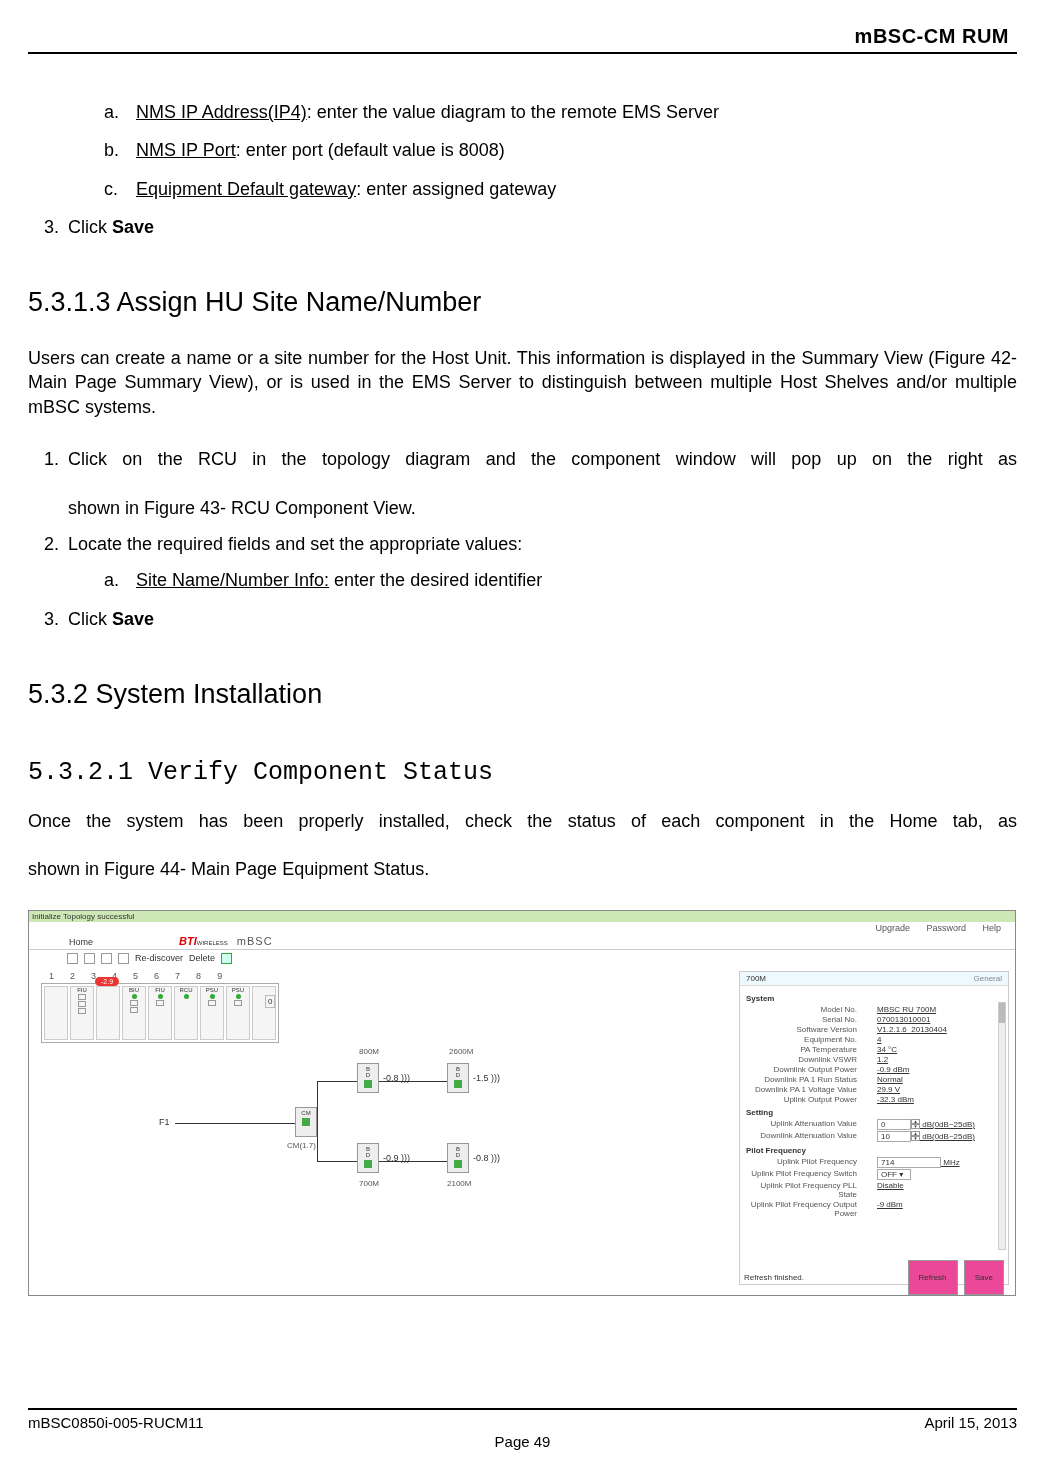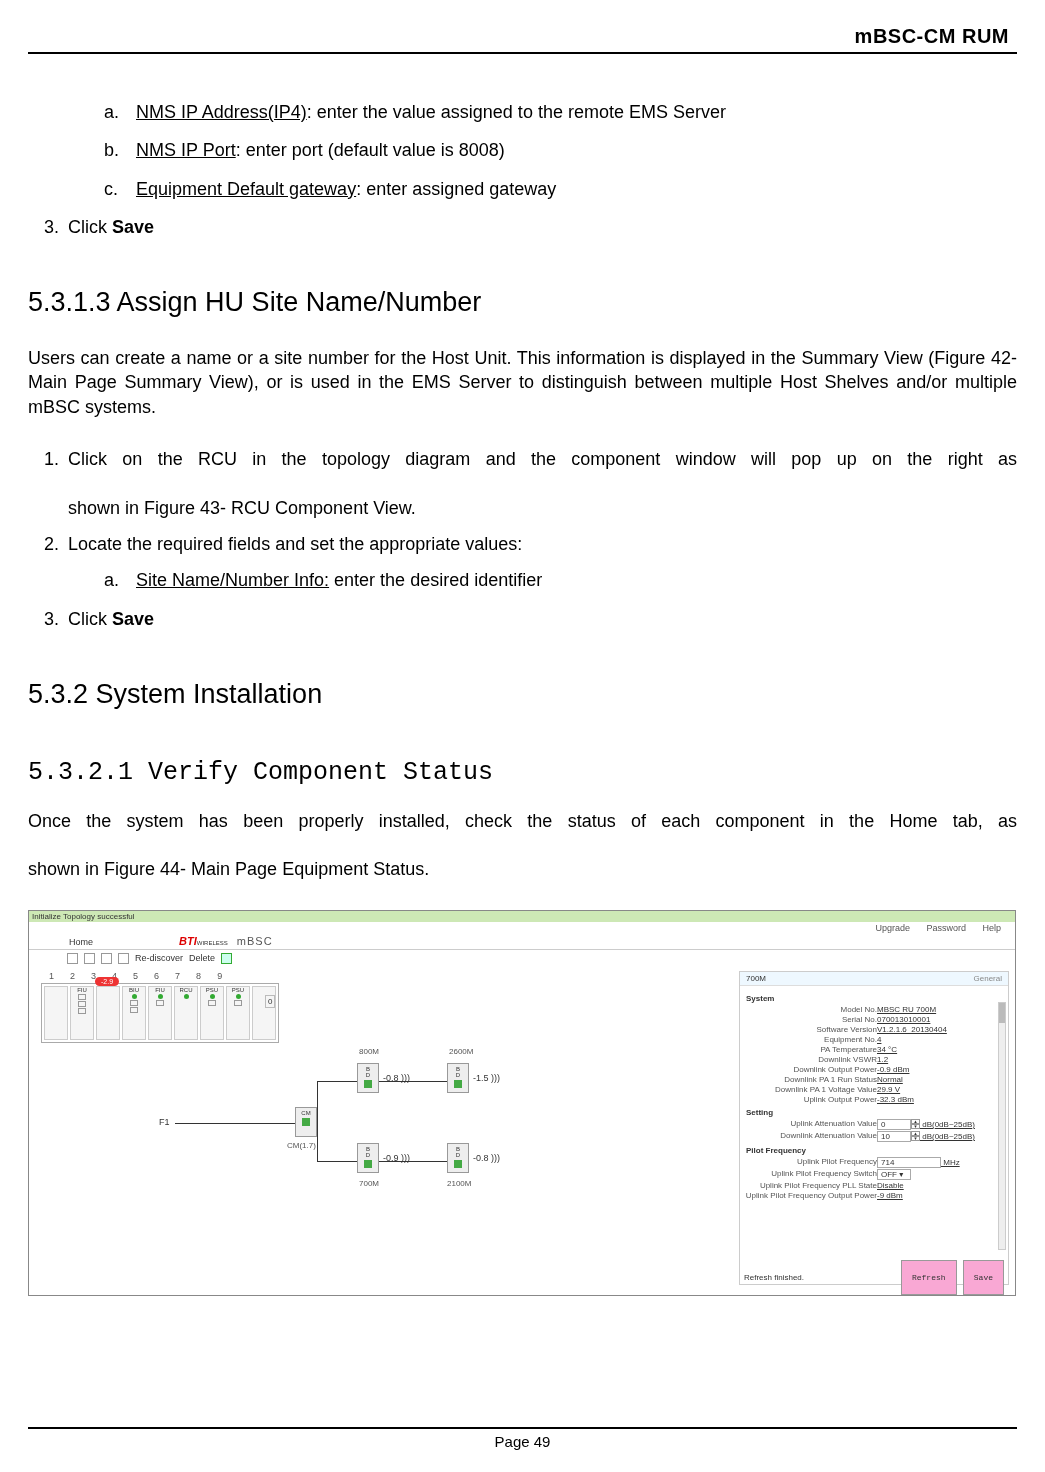--- a/index.html
+++ b/index.html
@@ -114,26 +114,26 @@
     .node { position:absolute; border:1px solid #999; background:#eee; width:22px; height:30px; font-size:6px; text-align:center; padding-top:2px;}
     .node .sq { width:8px;height:8px; background:#4a4; margin:2px auto;}
     .nlabel { position:absolute; font-size:8px; color:#555;}
     .sig { position:absolute; font-size:9px;}
     .conn { position:absolute; background:#333; height:1px;}
     .connv { position:absolute; background:#333; width:1px;}
     .panel { position:absolute; top:60px; right:6px; width:270px; height:314px; border:1px solid #ccc; font-size:8px; background:#fff;}
     .panel-head { display:flex; justify-content:space-between; background:#eef8ff; padding:2px 6px; border-bottom:1px solid #ddd;}
     .panel-body { padding:4px 2px; position:relative; height:calc(100% - 30px); overflow:hidden;}
     .panel-row { display:flex; justify-content:flex-start; margin:1px 0;}
-    .panel-row .k { width:135px; text-align:right; color:#555; padding-right:0;}
+    .panel-row .k { width:135px; text-align:right; color:#555; padding-right:20px;}
     .panel-row .v { color:#333;text-decoration:underline;}
     .panel-sec { font-weight:bold; margin:4px 0 2px 4px;}
     .panel-input { border:1px solid #aaa; padding:0 3px; width:34px; display:inline-block;}
     .panel-foot { position:absolute; bottom:2px; left:4px; right:4px; display:flex; justify-content:space-between; align-items:center;}
-    .panel-btn { border:1px solid #999; padding:12px 10px; background:#f9a8d4; margin-left:4px;font-family:Liberation Mono, monospace;}
+    .panel-btn { border:1px solid #999; padding:12px 10px; background:#ec4899; margin-left:4px;}
     .scroll-hint { position:absolute; right:2px; top:16px; bottom:18px; width:8px; background:#eee; border:1px solid #ccc;}
     .scroll-thumb { position:absolute; top:0; width:100%; height:20px; background:#bbb;}
     .footer {
       position: absolute;
       bottom: 22px;
       left: 28px;
       right: 28px;
     }
     .hr-bot { border:none; border-top:2px solid #000; margin-bottom:4px;}
     .footer-row { display:flex; justify-content:space-between; font-size:15px;}
@@ -143,21 +143,21 @@
   </style>
 </head>
 <body>
 
 <div class="header-right">mBSC-CM   RUM</div>
 <hr class="hr-top">
 
 <div class="content">
 
   <ol class="sub-list">
-    <li><span class="letter">a.</span><span class="u">NMS IP Address(IP4)</span><span>: enter the value assigned to the remote EMS Server</span></li>
+    <li><span class="letter">a.</span><span class="u">NMS IP Address(IP4)</span><span>: enter the value diagram to the remote EMS Server</span></li>
     <li><span class="letter">b.</span><span class="u">NMS IP Port</span><span>: enter port (default value is 8008)</span></li>
     <li><span class="letter">c.</span><span class="u">Equipment Default gateway</span><span>: enter assigned gateway</span></li>
   </ol>
 
   <ol class="main-list">
     <li><span class="num">3.</span><span>Click </span><span class="b">Save</span></li>
   </ol>
 
   <h2 class="sec">5.3.1.3    Assign HU Site Name/Number</h2>
 
@@ -379,14 +379,18 @@
           <span class="panel-btn">Save</span>
         </span>
       </div>
     </div>
   </div>
 
 </div>
 
 <div class="footer">
   <hr class="hr-bot">
+  <div class="footer-row">
+    <span>mBSC0850i-005-RUCM11</span>
+    <span>April 15, 2013</span>
+  </div>
   <div class="footer-page">Page 49</div>
 </div>
 
 </body></html>

